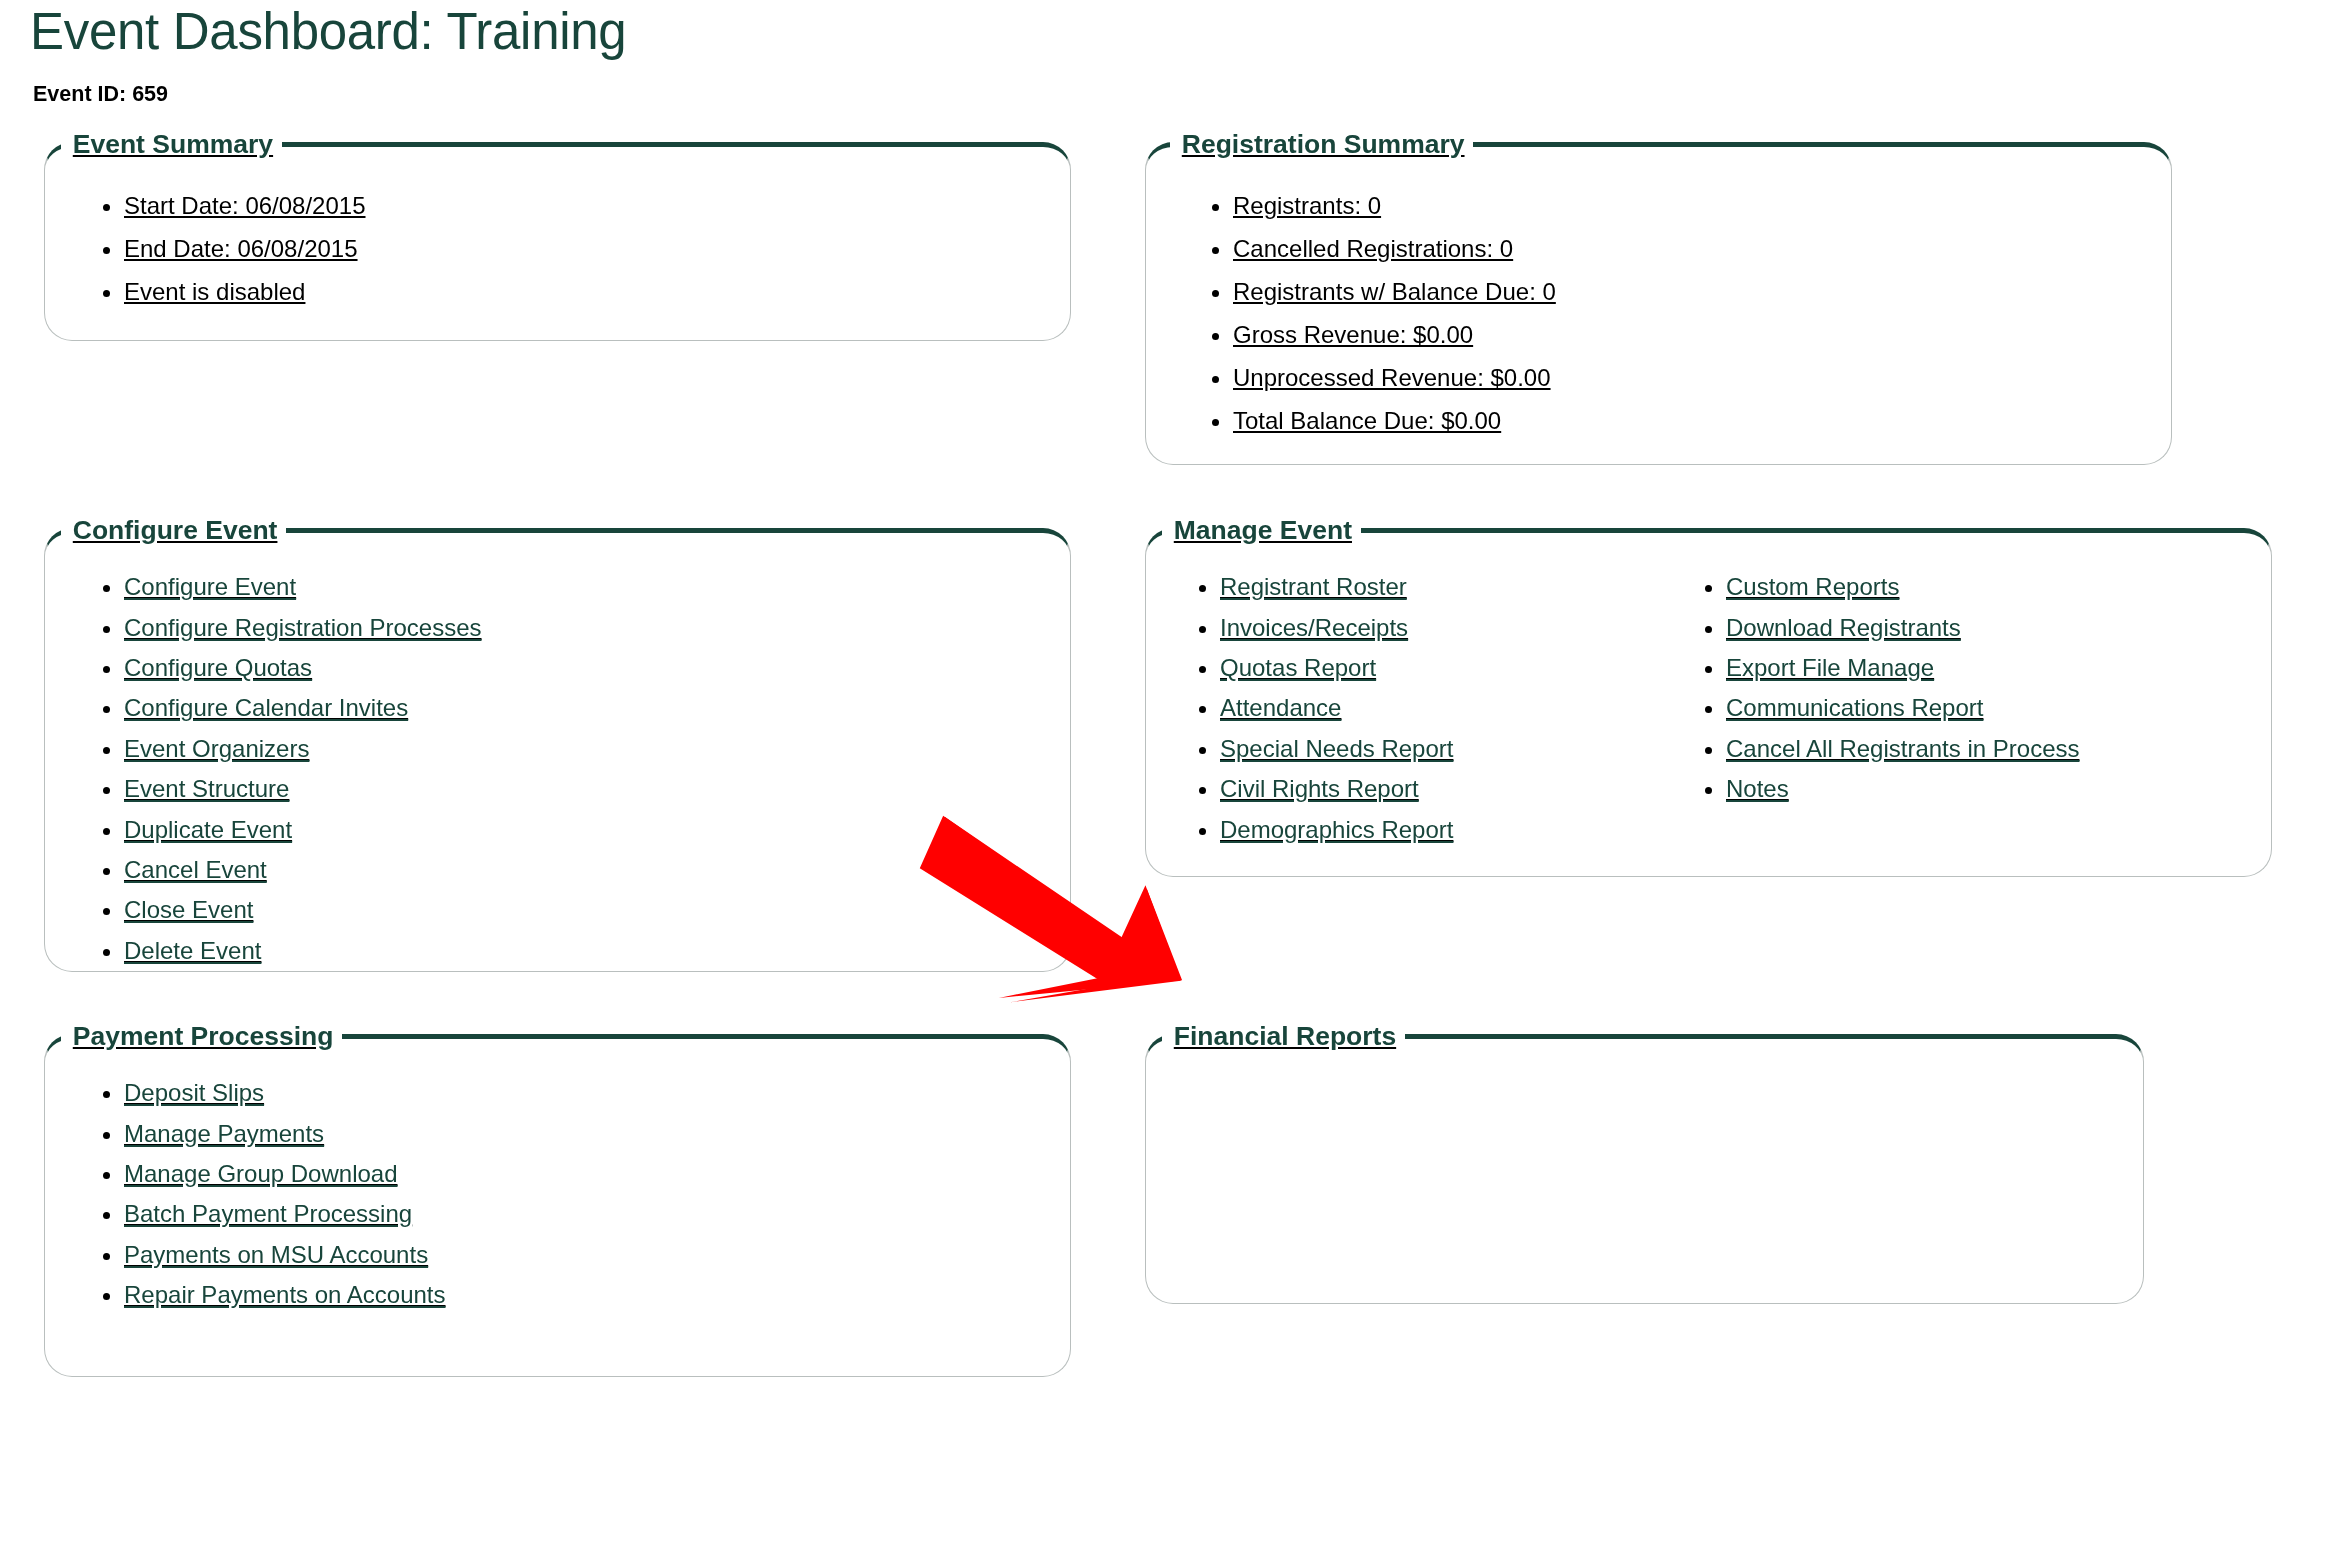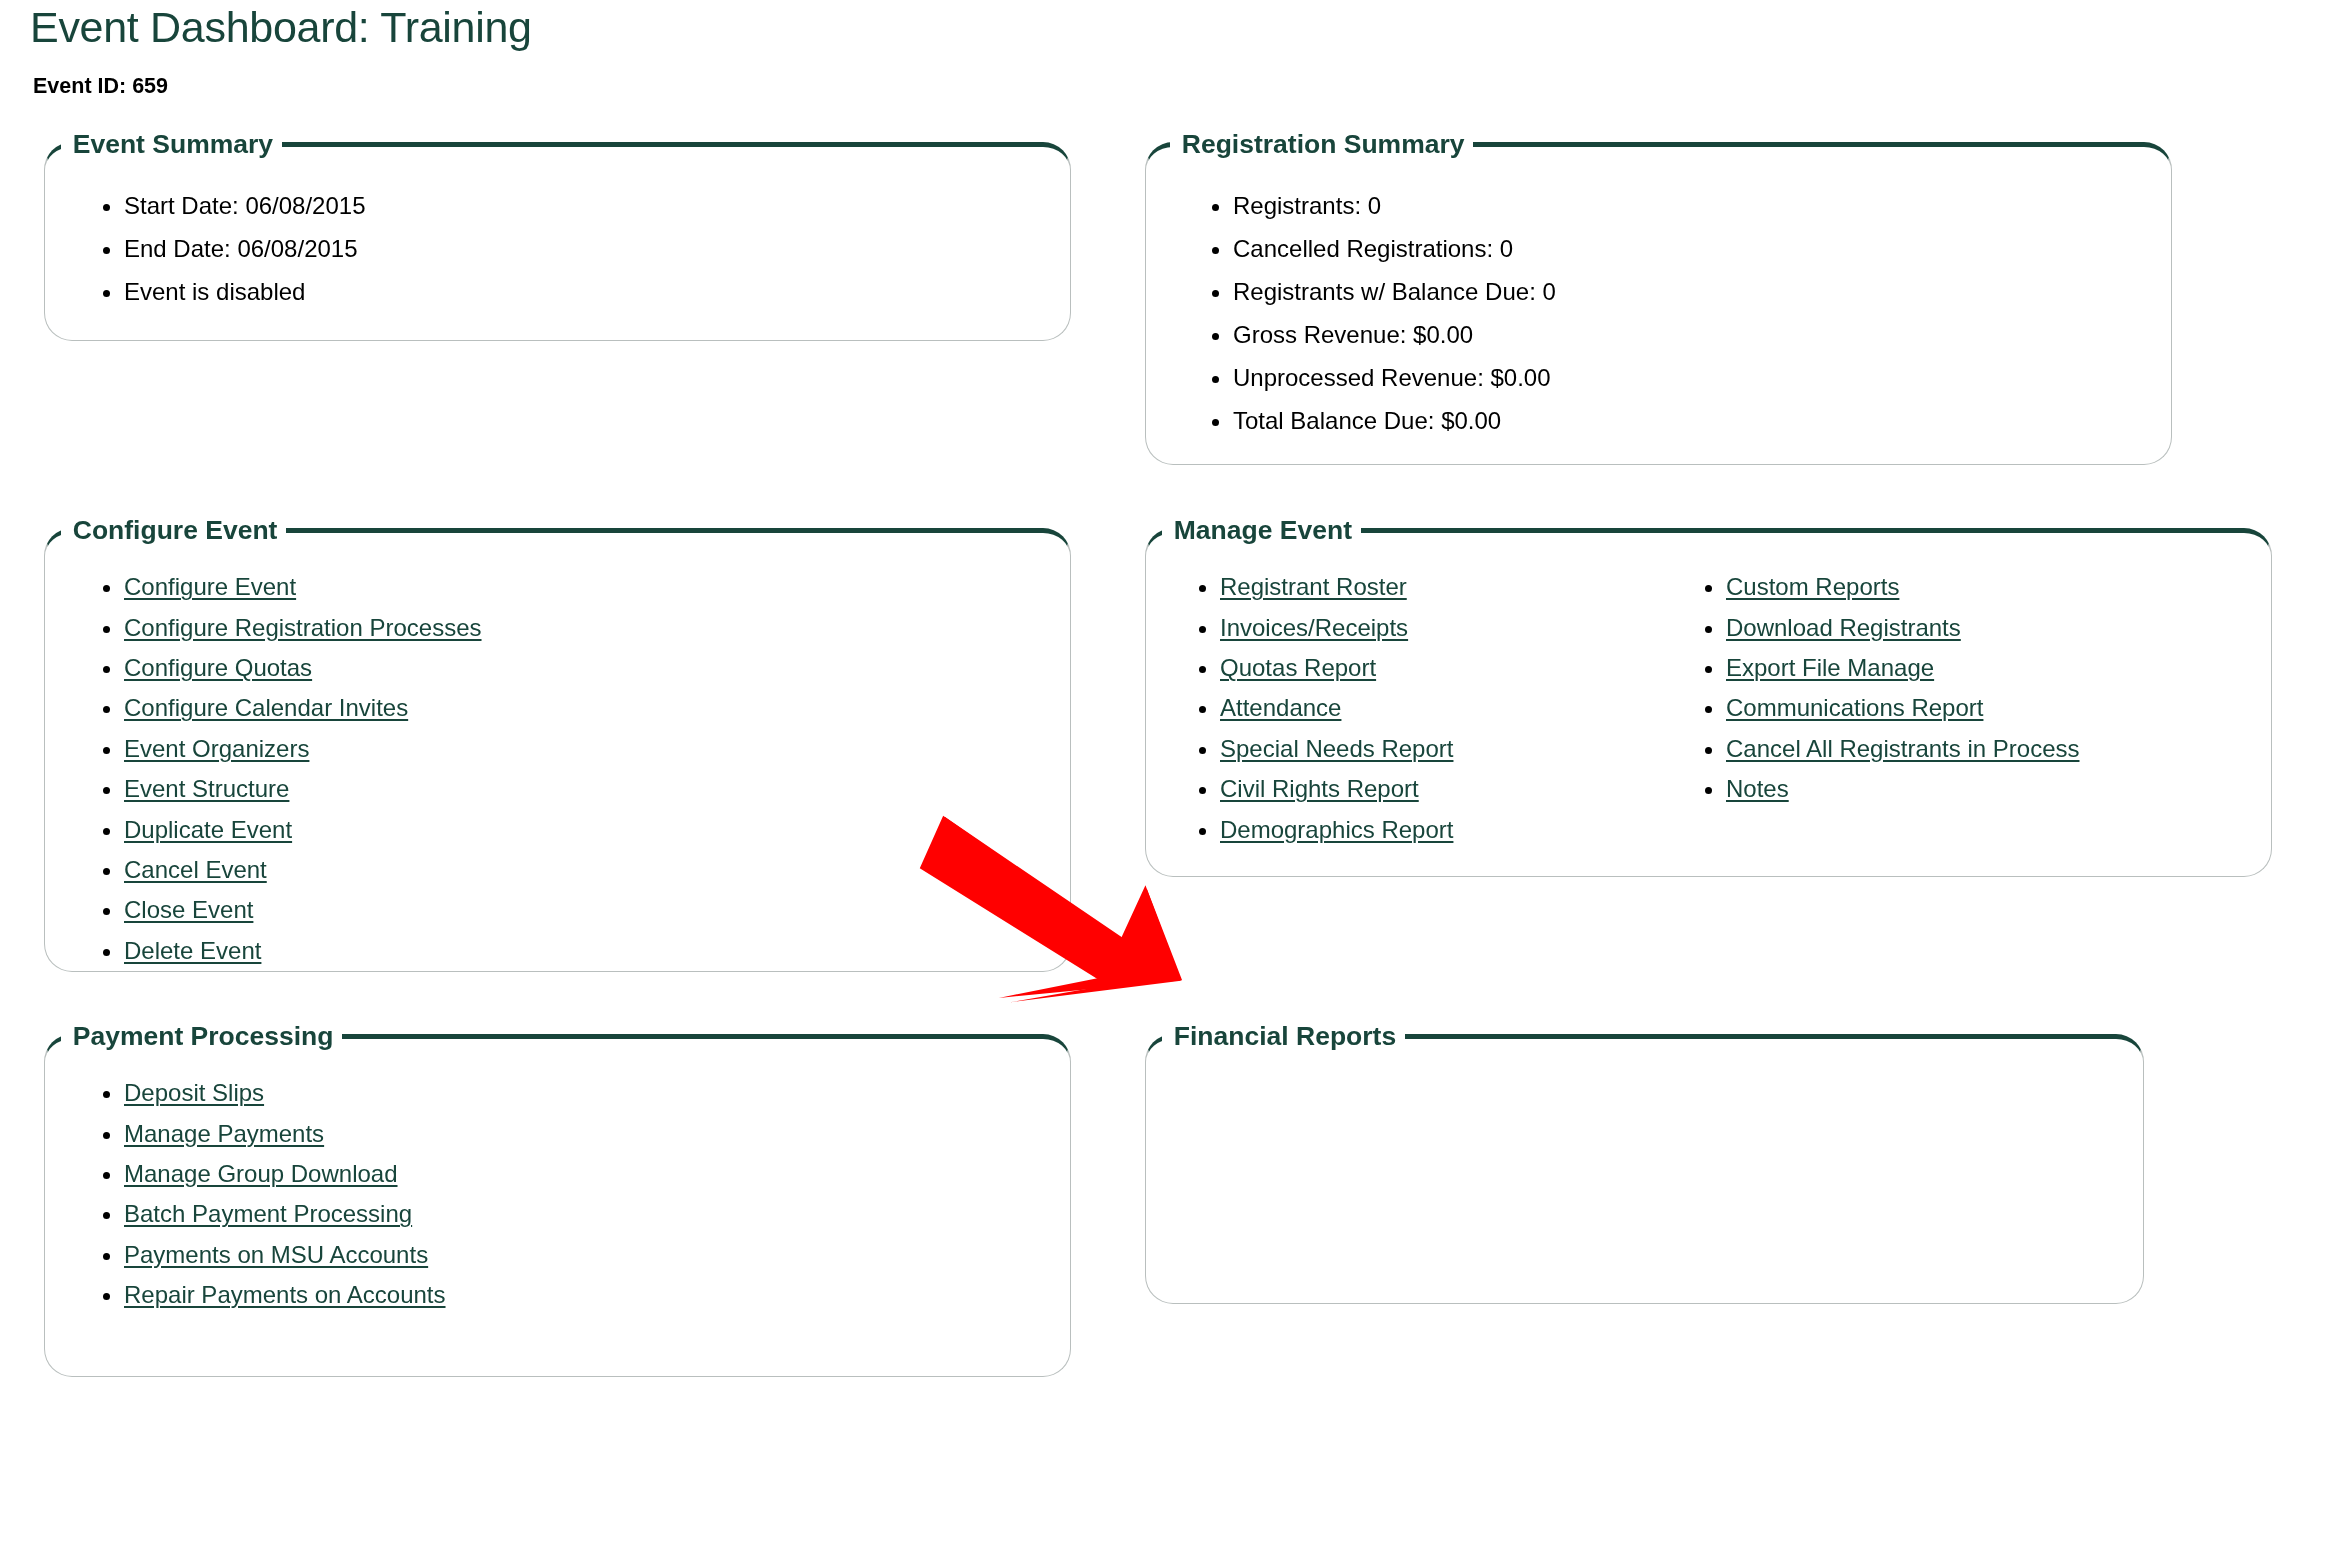--- a/index.html
+++ b/index.html
@@ -14,21 +14,21 @@
     font-family: "Liberation Sans", sans-serif;
     color: #000000;
     position: relative;
   }
 
   
   #page-header {
     padding: 0;
   }
   #page-title {
-    font-size: 43px;
+    font-size: 51px;
     font-weight: 300;
     color: #18453B;
     margin: 0;
     padding: 6.3px 0 0 30px;
     line-height: 1.0;
     letter-spacing: -0.3px;
     font-family: "Liberation Sans", sans-serif;
   }
   .meta-line {
     font-size: 21.5px;
@@ -36,21 +36,22 @@
     color: #000000;
     padding-left: 33px;
     line-height: 1.0;
   }
   #meta-event-id { margin-top: 27px; }
   #meta-public-url { margin-top: 16.4px; }
 
   
   #panel-grid {
     position: relative;
-    margin-top: 33px;
+    margin-top: 25px;
+    text-decoration: underline;
   }
   .panel-row {
     display: flex;
     gap: 0;
     position: relative;
   }
   .panel-col {
     position: relative;
   }
   .panel-col.left  { width: 1131px; padding-left: 44px; box-sizing: border-box; }

